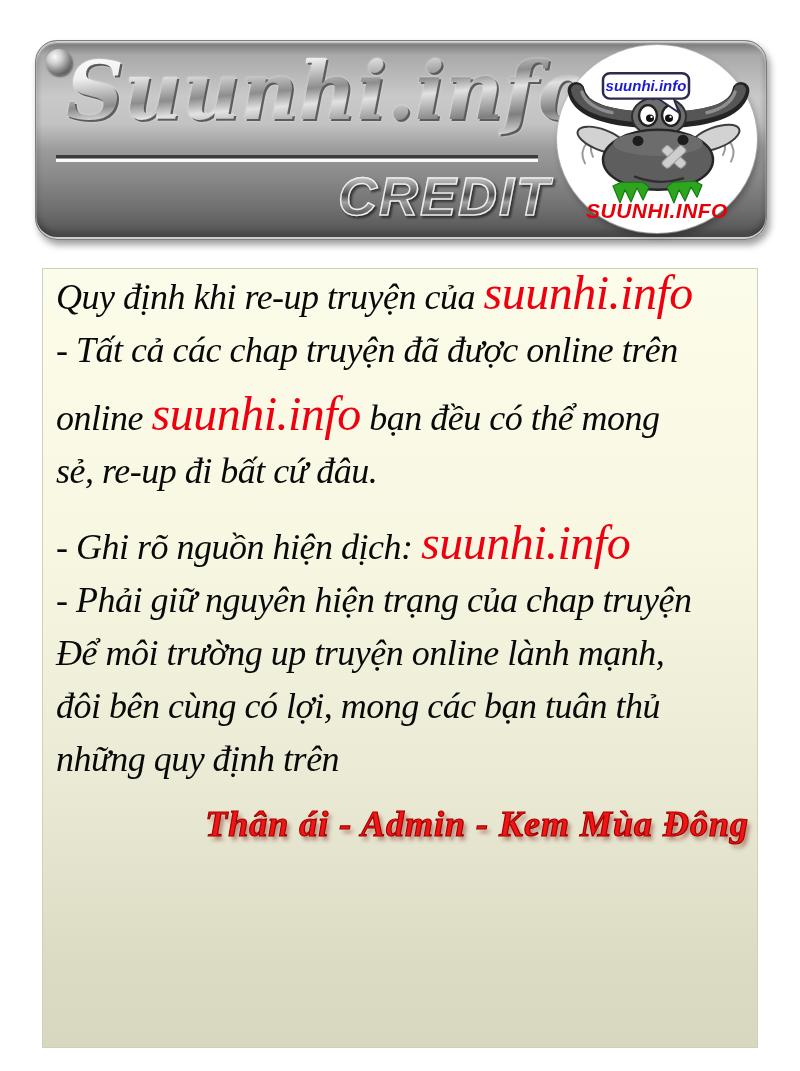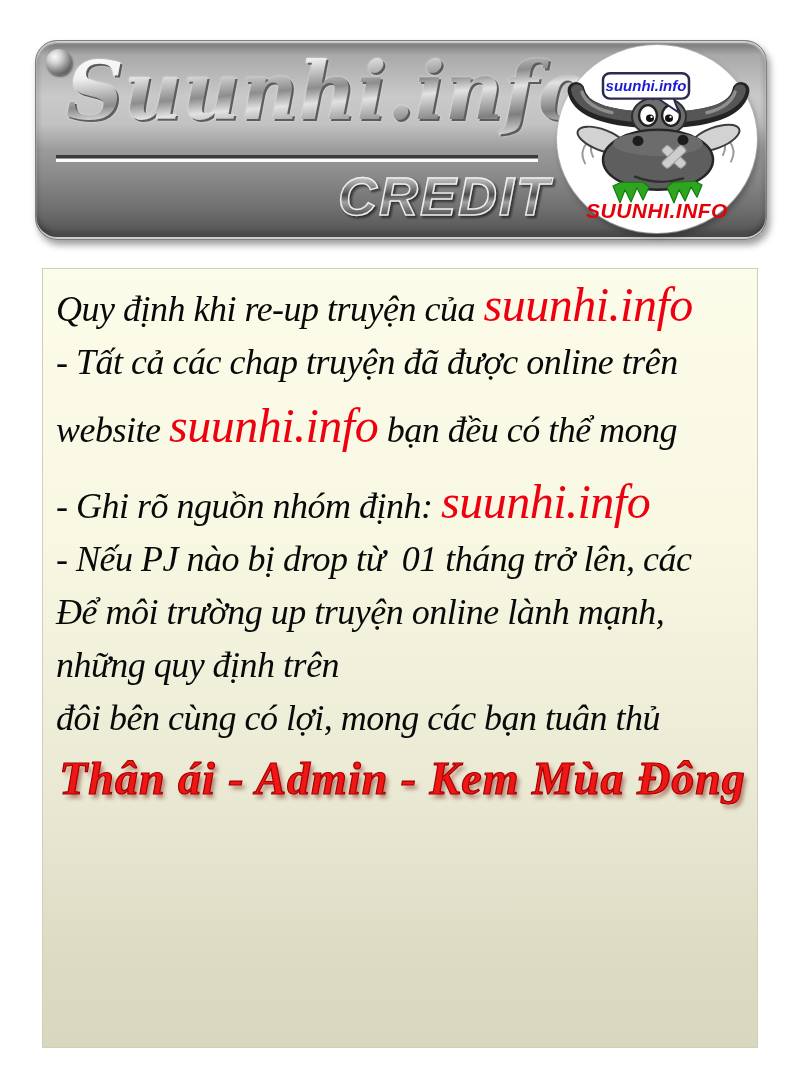--- a/index.html
+++ b/index.html
@@ -71,21 +71,21 @@
     background: #ffffff;
     box-shadow: 0 0 0 1px rgba(185,185,185,0.7), 2px 4px 6px rgba(0,0,0,0.3);
   }
   .logo-circle svg { width: 100%; height: 100%; display: block; }
 
   
   .rules-box {
     position: absolute; left: 42px; top: 268px;
     width: 716px; height: 780px;
     box-sizing: border-box;
-    padding: 12px 8px 0 13px;
+    padding: 0 8px 0 13px;
     background: linear-gradient(180deg,
       #fcfcea 0%, #f7f7e2 35%, #ebebd5 65%, #dbdbc4 90%, #d8d8c1 100%);
     border: 1px solid #cfcfba;
     overflow: hidden;
   }
   .line {
     font-style: italic;
     font-size: 36px;
     line-height: 53px;
     letter-spacing: -0.5px;
@@ -94,24 +94,24 @@
   }
   .gap-sm { margin-top: 13px; }
   .gap-md { margin-top: 21px; }
   .brand {
     font-size: 48px;
     line-height: 1;
     color: #ee0010;
     letter-spacing: -0.5px;
   }
   .signature {
-    margin-top: 5px;
-    text-align: center;
+    margin-top: 16px;
+    text-align: right;
     font-style: italic; font-weight: bold;
-    font-size: 46px; line-height: 1.25;
+    font-size: 36px; line-height: 1.25;
     color: #f01616;
     -webkit-text-stroke: 1.2px #a50000;
     text-shadow: 3px 4px 4px rgba(125,40,30,0.55);
     letter-spacing: 1px;
   }
 
   @supports not (background-clip: text) {
     .site-title, .credit-label { color: #d7d7d7; }
   }
 </style>
@@ -187,22 +187,23 @@
         <path d="M100,56 L122,72 L116,55" fill="#ffffff" stroke="#2b2b4e" stroke-width="2"></path>
         <rect x="46" y="30" width="86" height="27" rx="7" fill="#ffffff" stroke="#2b2b4e" stroke-width="2.5"></rect>
         <text x="89" y="49" text-anchor="middle" font-family="Liberation Sans, sans-serif" font-size="15" font-weight="bold" font-style="italic" fill="#1b1bd6">suunhi.info</text>
       </g>
     </svg>
   </div>
 
   <section class="rules-box">
     <div class="line"><span>Quy định khi re-up truyện của </span><span class="brand">suunhi.info</span></div>
     <div class="line"><span>- Tất cả các chap truyện đã được online trên</span></div>
-    <div class="line gap-sm"><span>website </span><span class="brand">suunhi.info</span><span> bạn đều có thể mong</span></div>
-    <div class="line gap-md"><span>- Ghi rõ nguồn nhóm định: </span><span class="brand">suunhi.info</span></div>
-    <div class="line"><span>- Nếu PJ nào bị drop từ  01 tháng trở lên, các</span></div>
+    <div class="line gap-sm"><span>online </span><span class="brand">suunhi.info</span><span> bạn đều có thể mong</span></div>
+    <div class="line"><span>sẻ, re-up đi bất cứ đâu.</span></div>
+    <div class="line gap-md"><span>- Ghi rõ nguồn hiện dịch: </span><span class="brand">suunhi.info</span></div>
+    <div class="line"><span>- Phải giữ nguyên hiện trạng của chap truyện</span></div>
     <div class="line"><span>Để môi trường up truyện online lành mạnh,</span></div>
+    <div class="line"><span>đôi bên cùng có lợi, mong các bạn tuân thủ</span></div>
     <div class="line"><span>những quy định trên</span></div>
-    <div class="line"><span>đôi bên cùng có lợi, mong các bạn tuân thủ</span></div>
     <div class="signature">Thân ái - Admin - Kem Mùa Đông</div>
   </section>
 
 </div>
 
 </body></html>

